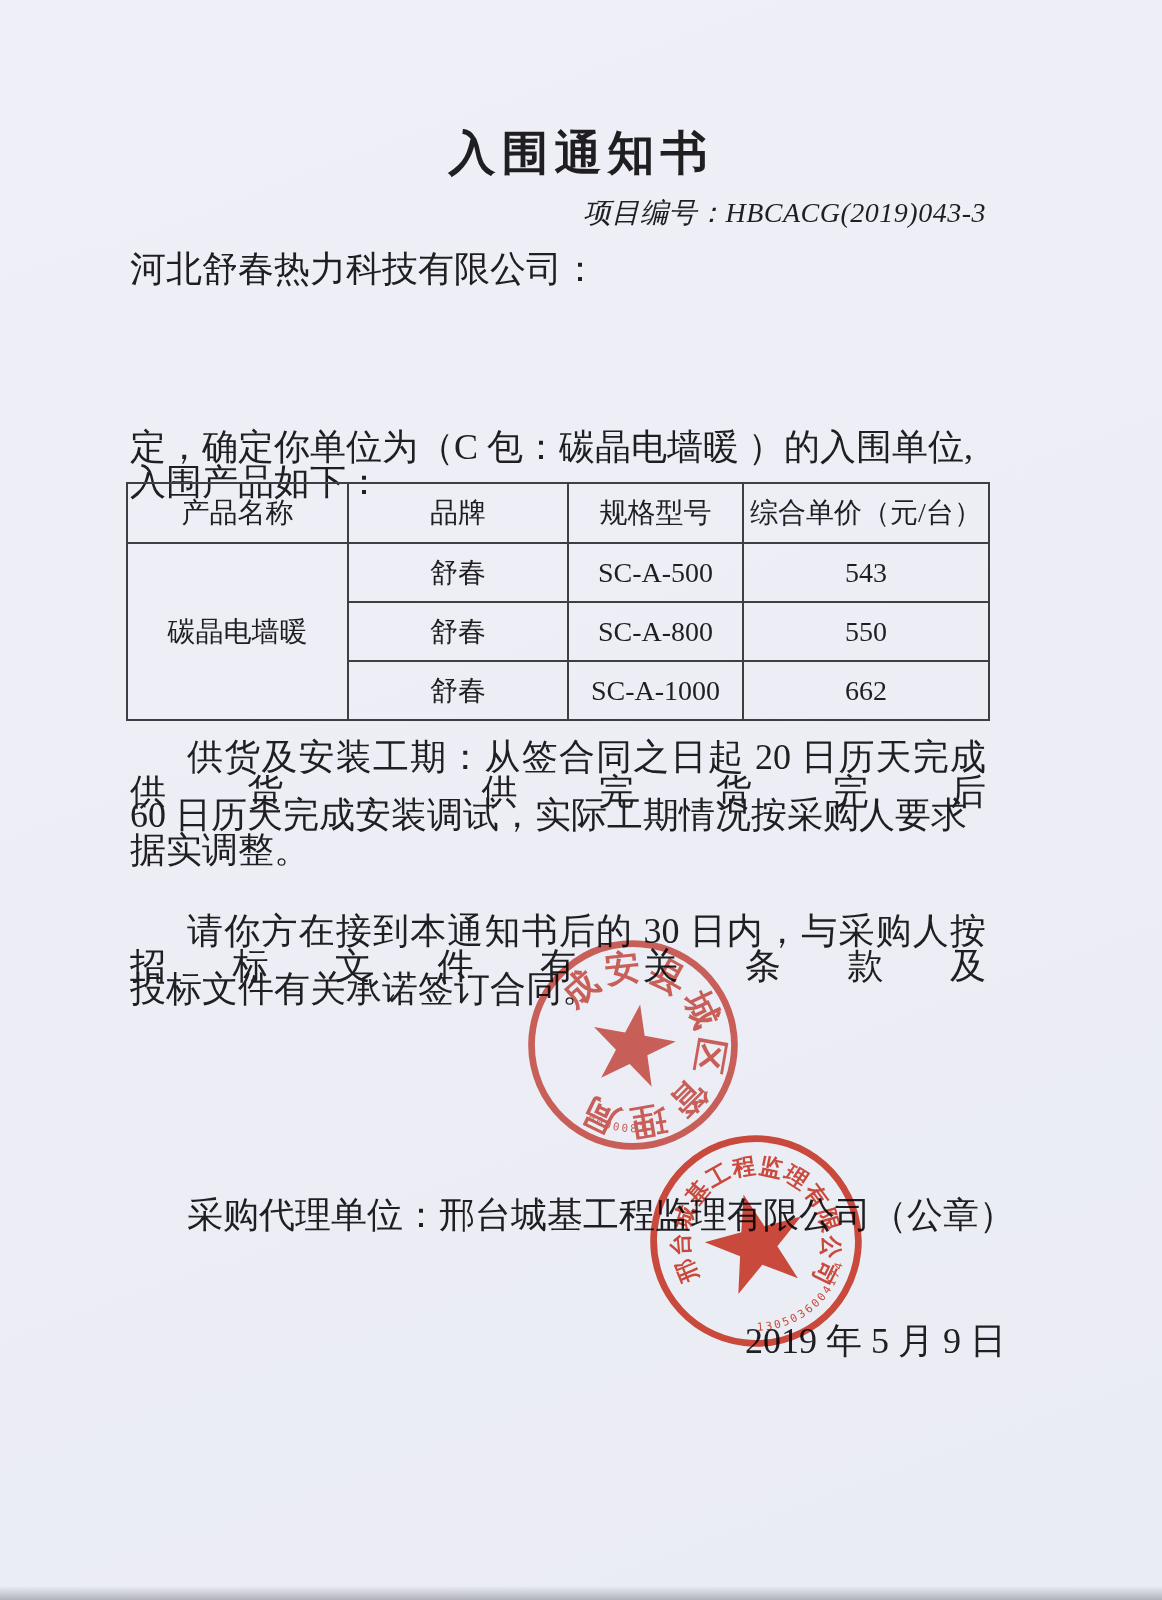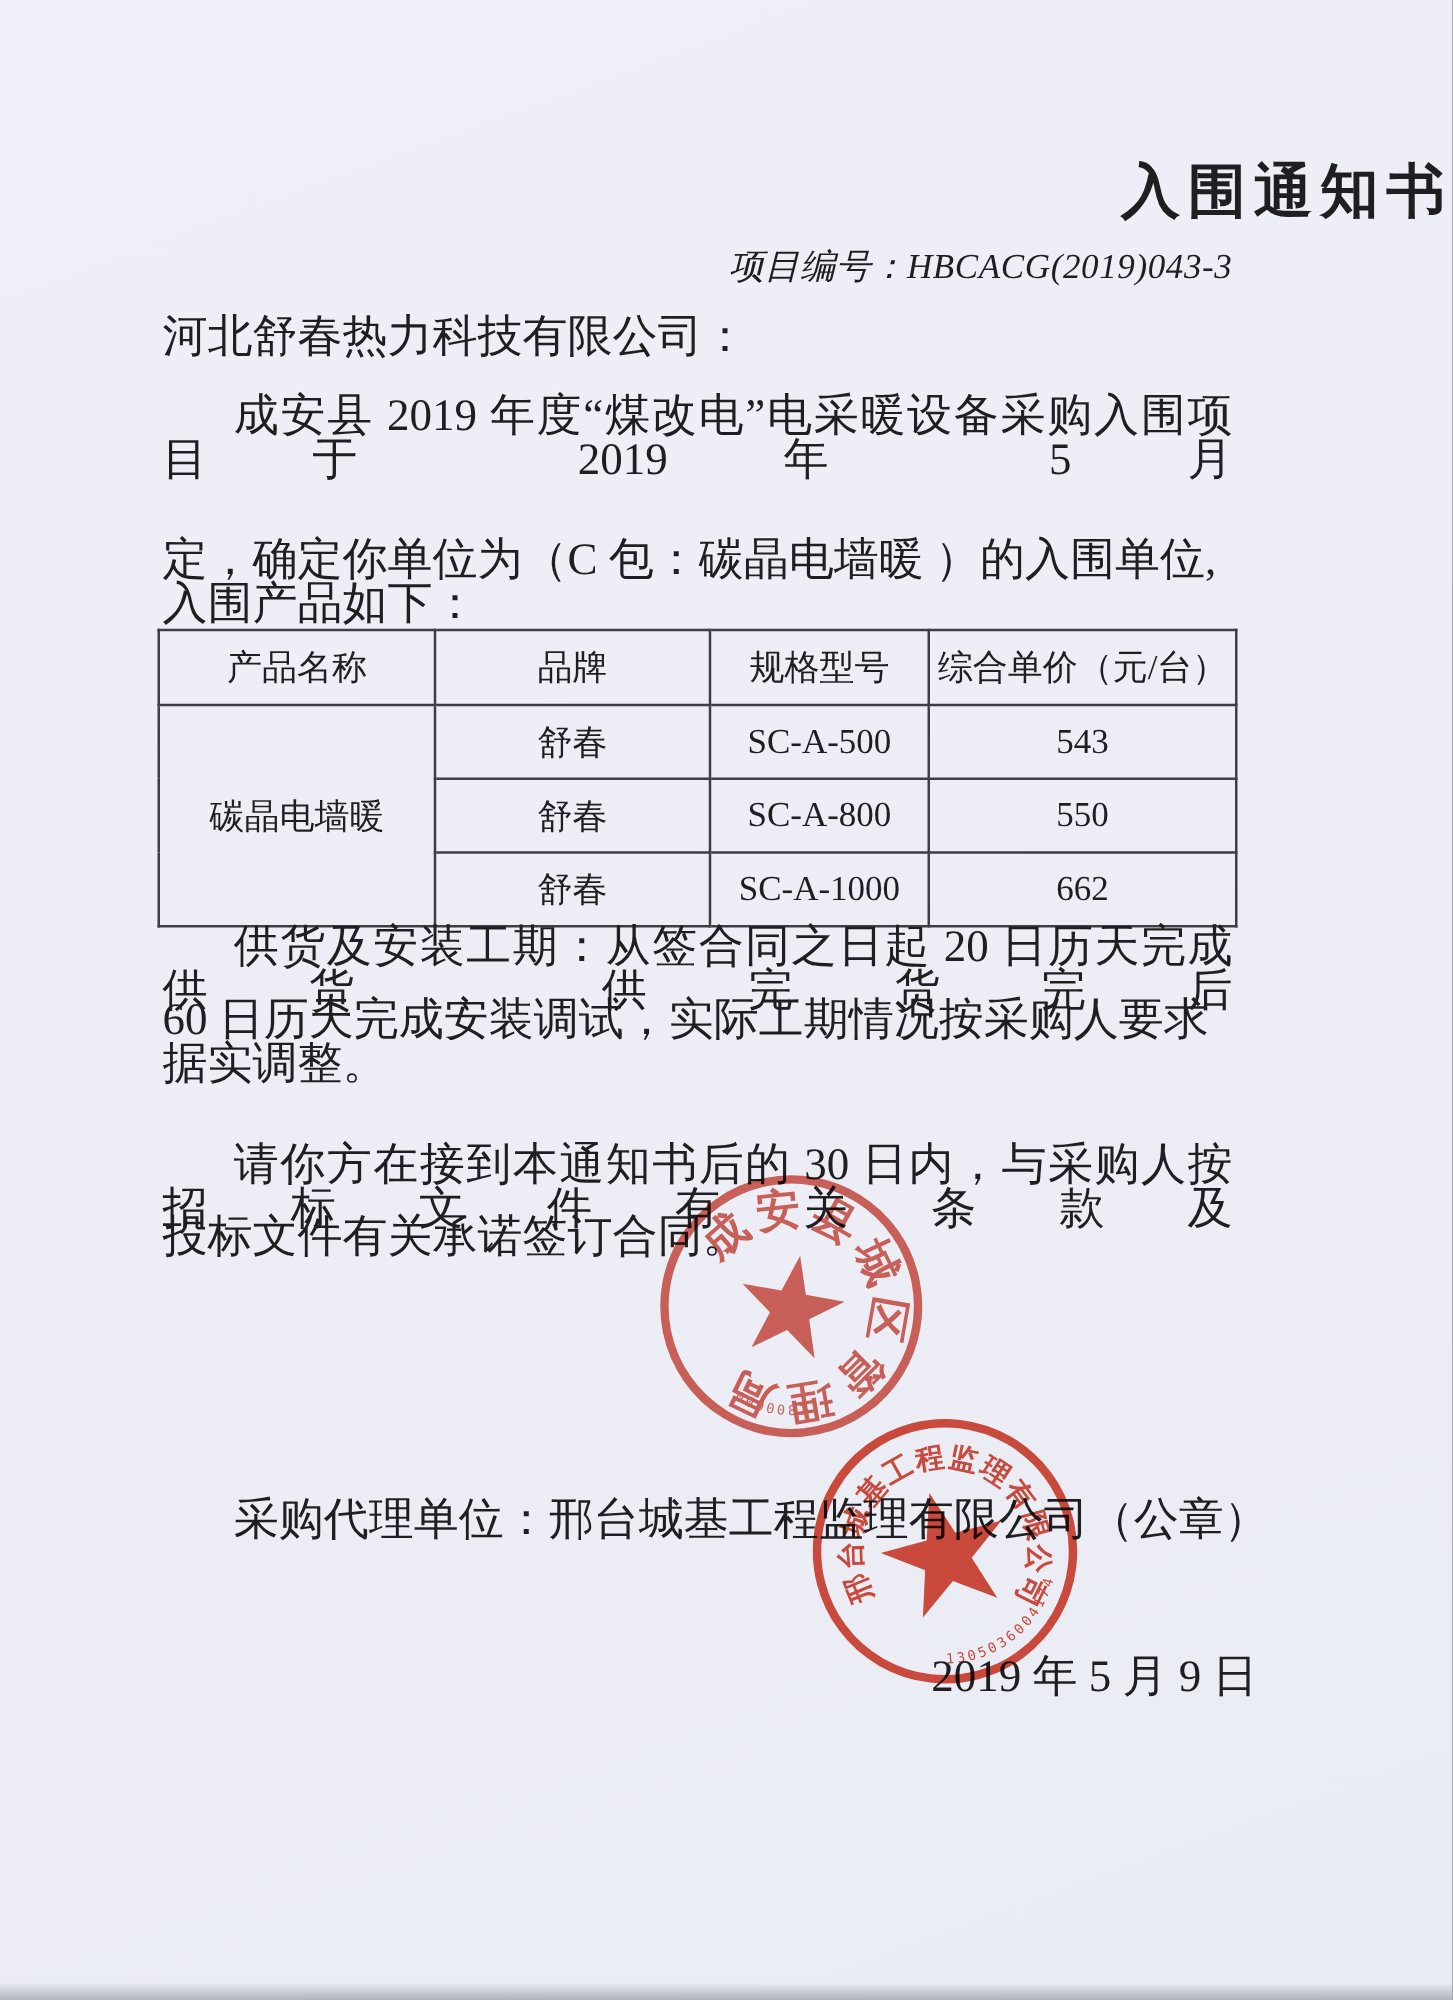--- a/index.html
+++ b/index.html
@@ -12,42 +12,42 @@
     font-family:"Liberation Serif","DejaVu Serif",serif;
     color:#1f1f22;
   }
   .page::after{ 
     content:"";position:absolute;left:0;right:0;bottom:0;height:14px;
     background:linear-gradient(rgba(120,124,134,0),rgba(105,108,118,.45));
     pointer-events:none;
   }
   .doc-title{
     position:absolute;left:0;top:122px;width:100%;
-    text-align:right;font-size:47px;font-weight:700;letter-spacing:6px;
+    text-align:center;font-size:47px;font-weight:700;letter-spacing:6px;
   }
   .project-no{
     position:absolute;right:176px;top:194px;font-size:28px;letter-spacing:.5px;font-style:italic;
   }
   .line{
     position:absolute;left:130px;width:856px;
     font-size:36px;line-height:35px;white-space:nowrap;
   }
   .wrapline{white-space:normal;}
   .indent{text-indent:57px;}
   .justify{text-align:justify;text-align-last:justify;white-space:normal;}
   .addr{top:252px;}
   .p1l1{top:315px;} .p1l2{top:373px;} .p1l3{top:430px;}
   .p2l1{top:740px;} .p2l2{top:798px;}
   .p3{top:856px;}
   .p4l1{top:914px;} .p4l2{top:972px;}
   .purchaser{top:1085px;}
   .agency{top:1198px;}
   .dateline{left:745px;width:auto;top:1324px;}
   table.products{
-    position:absolute;left:126px;top:503px;width:862px;
+    position:absolute;left:126px;top:482px;width:862px;
     border-collapse:collapse;table-layout:fixed;
     font-size:28px;
   }
   table.products th,table.products td{
     border:2px solid #3e3f44;text-align:center;vertical-align:middle;
     font-weight:400;padding:0;overflow:hidden;
   }
   tr.hrow{height:60px;}
   tr.drow{height:59px;}
   col.c1{width:221px;} col.c2{width:220px;} col.c3{width:175px;} col.c4{width:246px;}
@@ -68,21 +68,20 @@
 <body>
 
 <div class="page">
 
   <div class="doc-title">入围通知书</div>
 
   <div class="project-no">项目编号：HBCACG(2019)043-3</div>
 
   <div class="line addr">河北舒春热力科技有限公司：</div>
 
-  <div class="line p1l1 indent justify">成安县 2019 年度“煤改电”电采暖设备采购入围项目于 2019 年 5 月</div>
   <div class="line p1l3 wrapline">定，确定你单位为（C 包：碳晶电墙暖 ）的入围单位, 入围产品如下：</div>
 
   <table class="products">
     <colgroup>
       <col class="c1">
         <col class="c2">
         <col class="c3">
         <col class="c4">
     </colgroup>
     <tbody>

